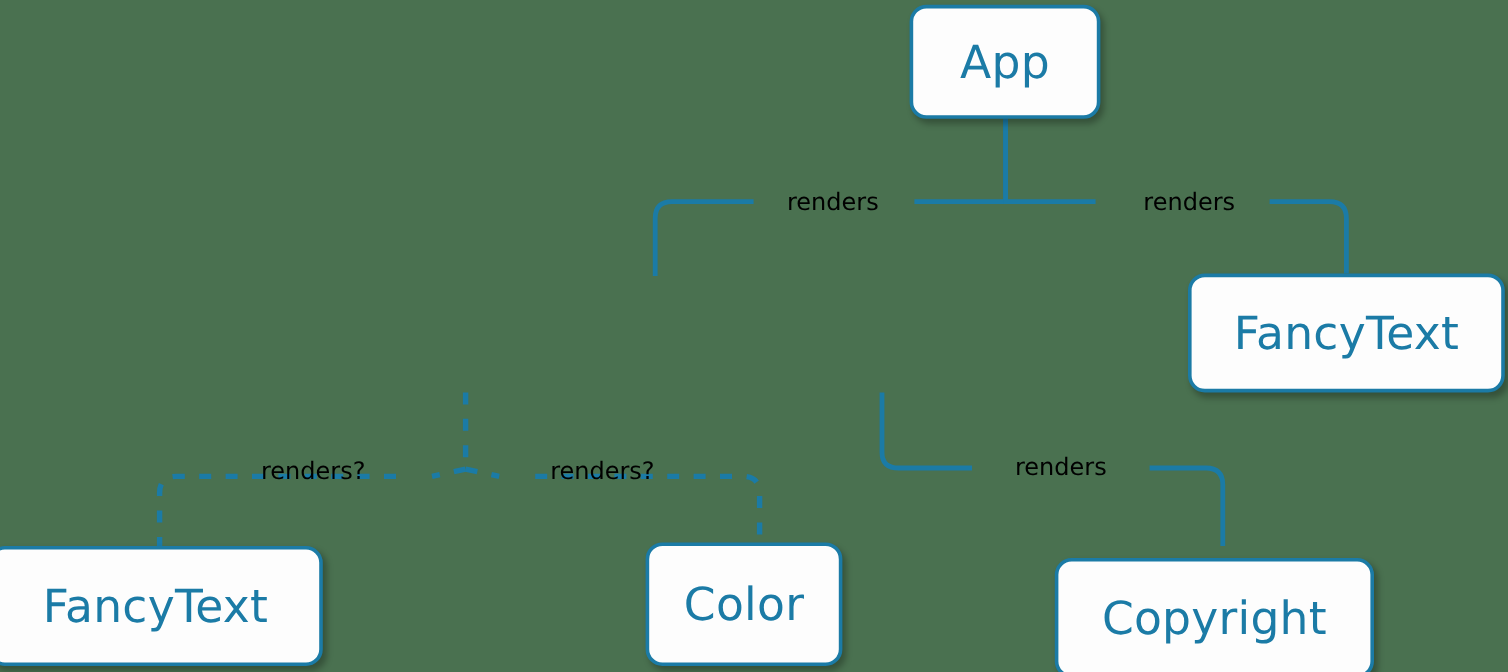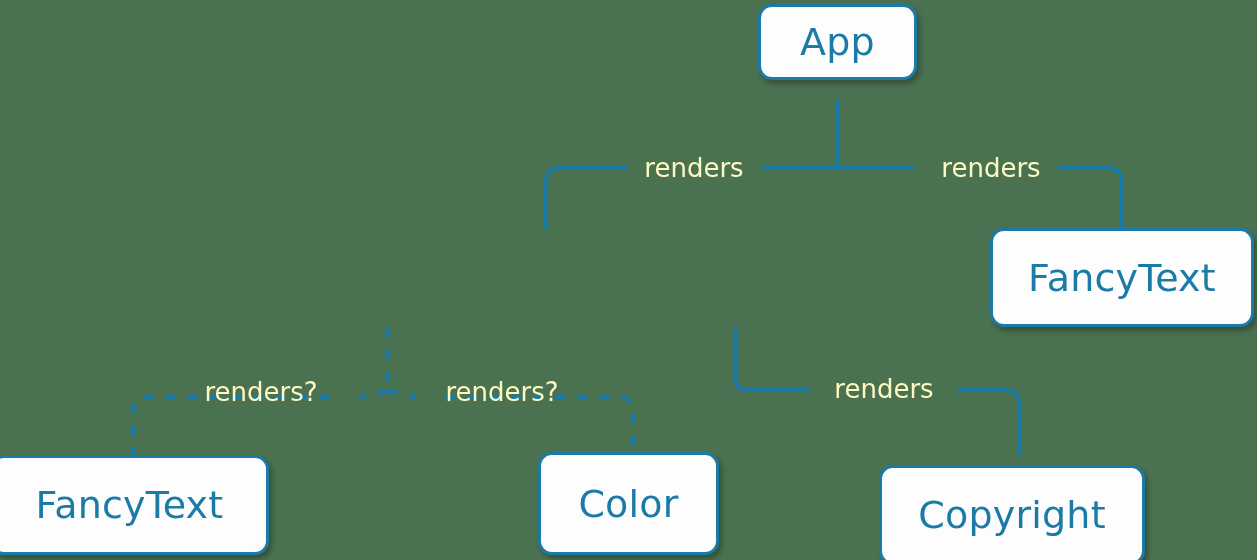--- a/index.html
+++ b/index.html
@@ -40,22 +40,22 @@
   .node-label {
     color: #1b7ba6;
     font-size: 38px;
     font-weight: 400;
     letter-spacing: 0.2px;
     white-space: nowrap;
     line-height: 1;
   }
   .edge-label {
     position: absolute;
-    color: #fef9c3;
-    font-size: 26px;
+    color: #000000;
+    font-size: 20px;
     font-weight: 500;
     white-space: nowrap;
     line-height: 1;
     z-index: 2;
     transform: translate(-50%, -50%);
   }
 </style>
 </head>
 <body>
 
@@ -69,34 +69,34 @@
 
     <path d="M 388 327 L 388 390" fill="none" stroke="#1b7ba6" stroke-width="4.5" stroke-dasharray="10 12" stroke-linecap="butt"></path>
 
     <path d="M 388 391 L 360 397 M 330 397 L 147 397 Q 133 397 133 411 L 133 455" fill="none" stroke="#1b7ba6" stroke-width="4.5" stroke-dasharray="10 12" stroke-linecap="butt"></path>
 
     <path d="M 388 391 L 416 397 M 446 397 L 619 397 Q 633 397 633 411 L 633 452" fill="none" stroke="#1b7ba6" stroke-width="4.5" stroke-dasharray="10 12" stroke-linecap="butt"></path>
 
     <path d="M 735 327 L 735 377 Q 735 390 749 390 L 810 390 M 958 390 L 1005 390 Q 1019 390 1019 404 L 1019 455" fill="none" stroke="#1b7ba6" stroke-width="4" stroke-linecap="butt"></path>
   </svg>
 
-  <div class="node" style="left:758px; top:4px; width:159px; height:76px;">
+  <div class="node" style="left:758px; top:4px; width:159px; height:95px;">
     <span class="node-label">App</span>
   </div>
 
 
   <div class="node" style="left:990px; top:228px; width:264px; height:99px;">
     <span class="node-label">FancyText</span>
   </div>
 
   <div class="node" style="left:-10px; top:455px; width:279px; height:100px;">
     <span class="node-label">FancyText</span>
   </div>
 
-  <div class="node" style="left:538px; top:452px; width:181px; height:103px;">
+  <div class="node" style="left:538px; top:452px; width:164px; height:103px;">
     <span class="node-label">Color</span>
   </div>
 
   <div class="node" style="left:879px; top:465px; width:266px; height:100px;">
     <span class="node-label">Copyright</span>
   </div>
 
   <div class="edge-label" style="left:694px; top:168px;">renders</div>
 
   <div class="edge-label" style="left:991px; top:168px;">renders</div>

